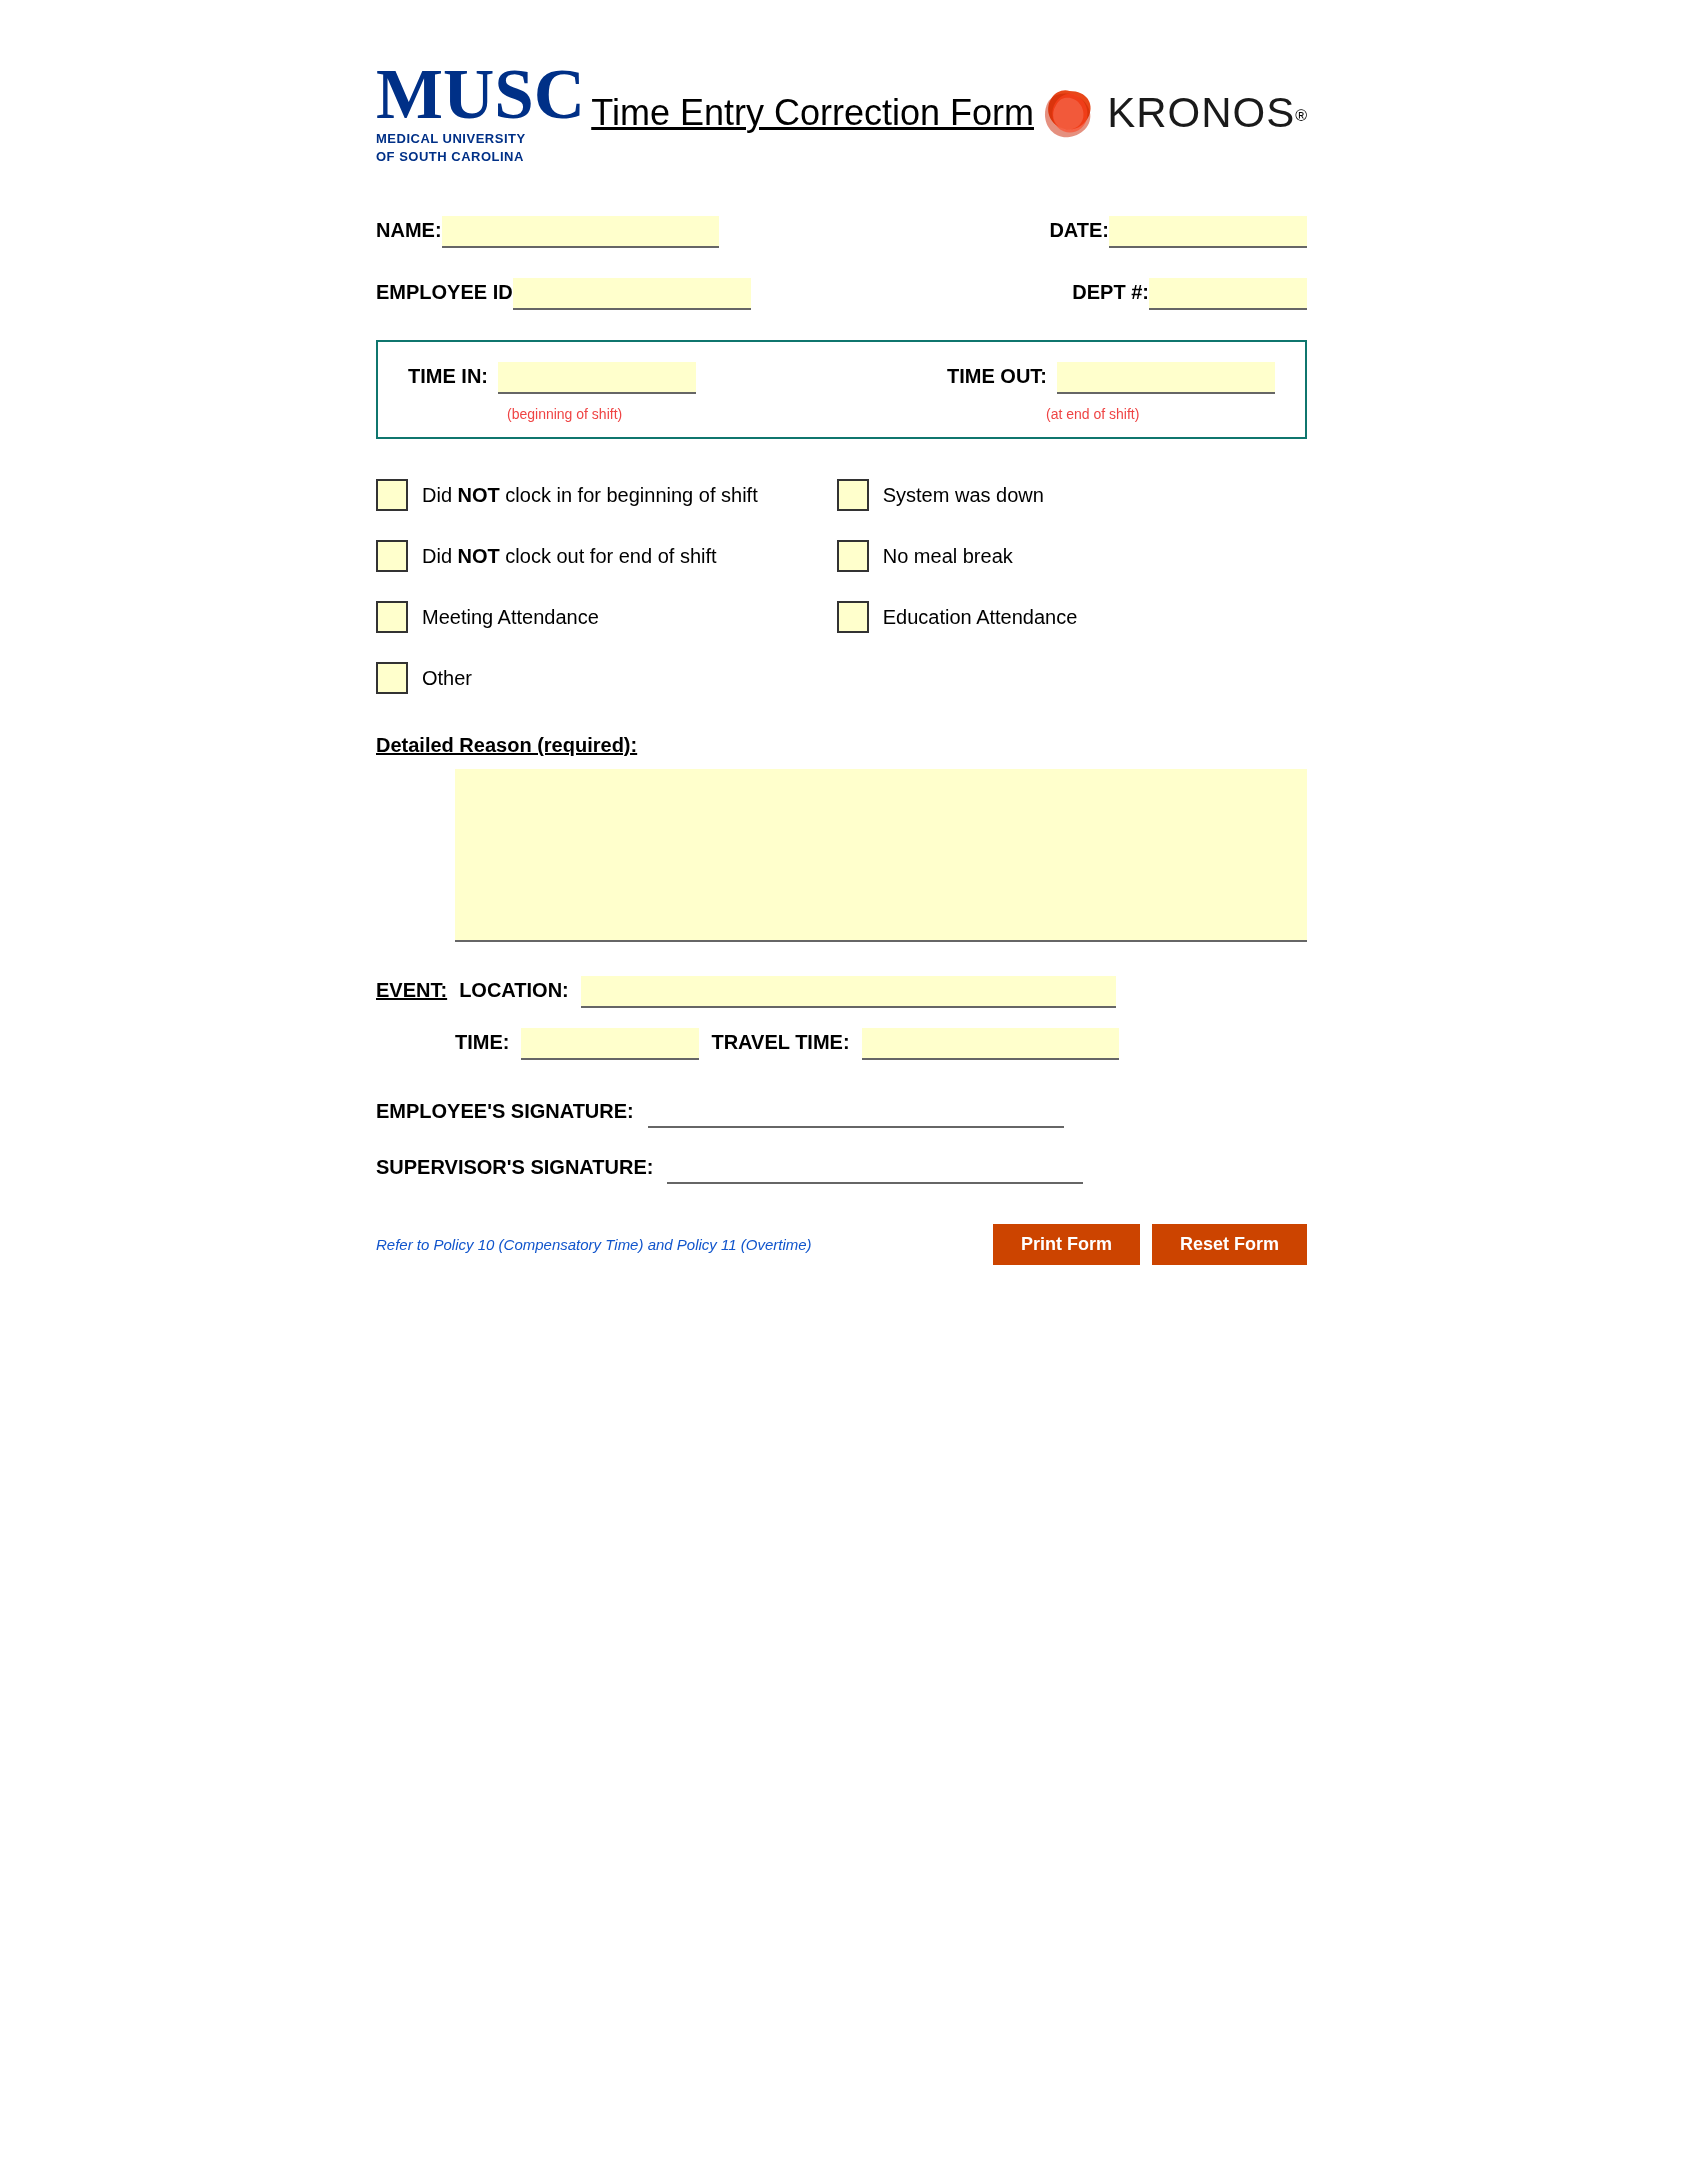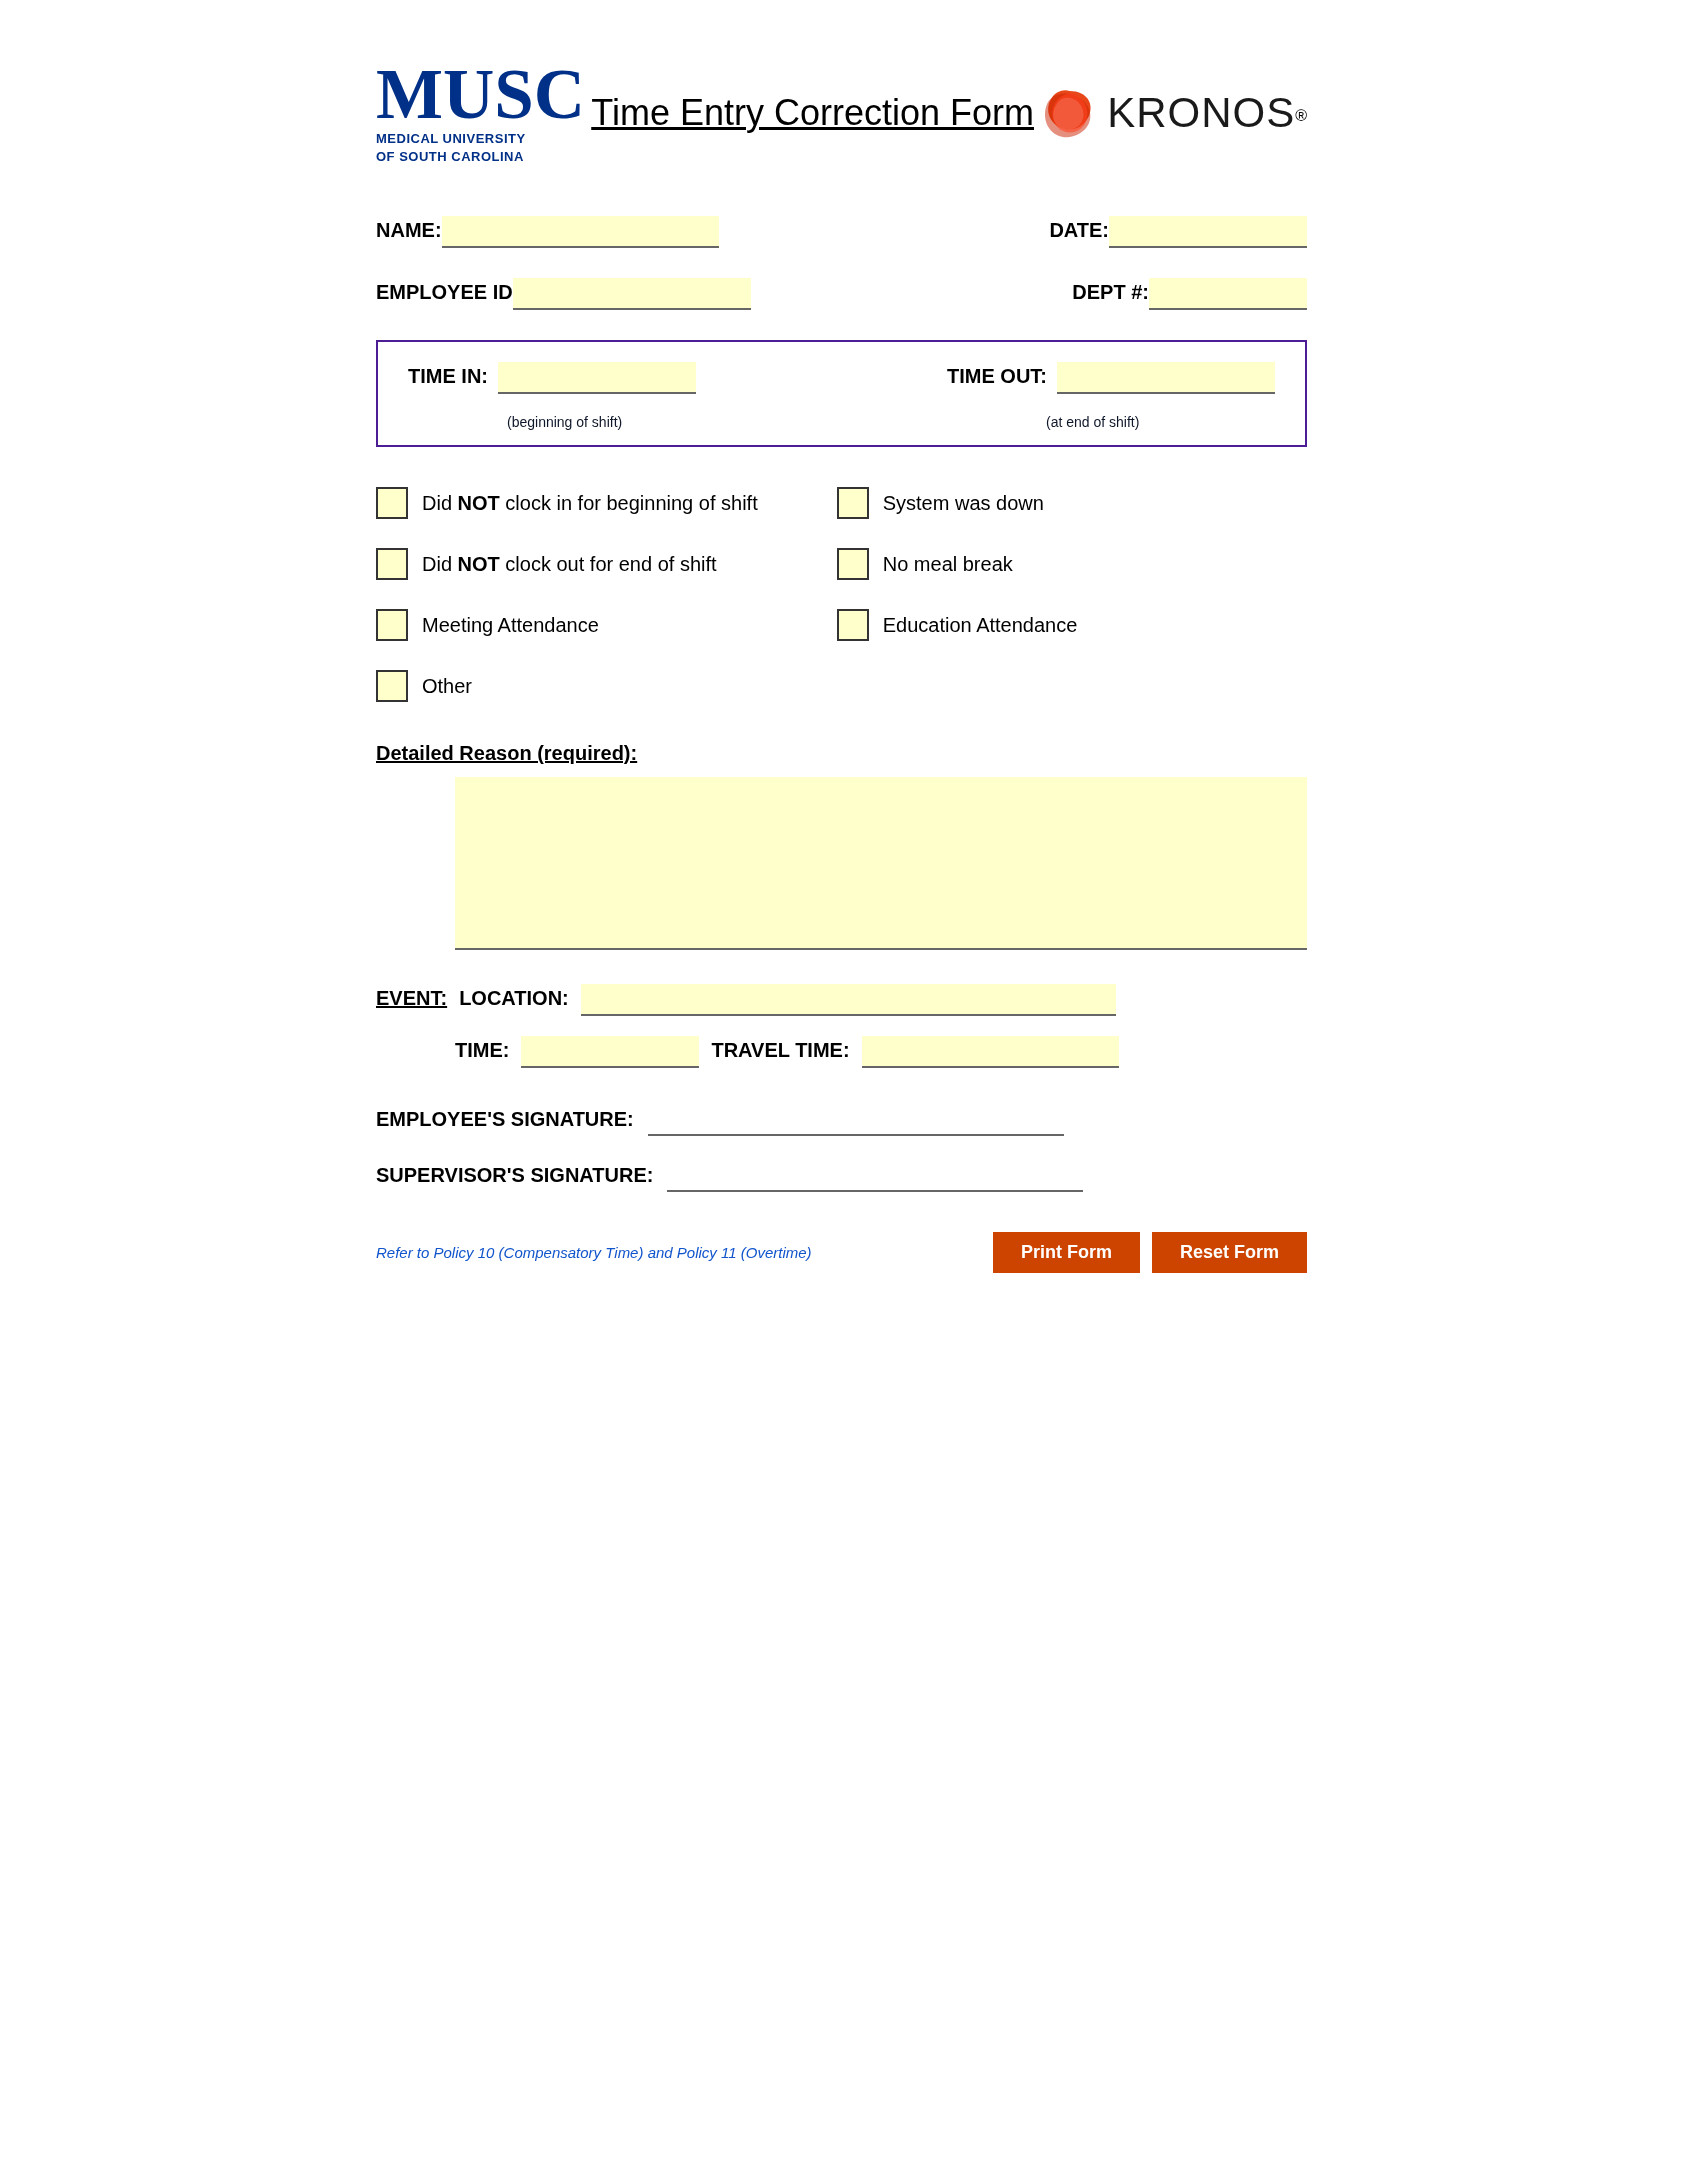--- a/index.html
+++ b/index.html
@@ -106,21 +106,21 @@
     .field-input-empid { width: 238px; }
     .field-input-dept { width: 158px; }
 
     .top-fields-left, .top-fields-right {
       display: flex;
       align-items: baseline;
     }
 
     
     .time-box {
-      border: 2px solid #4c1d95;
+      border: 2px solid #0f766e;
       padding: 20px 30px 15px 30px;
       margin-bottom: 40px;
       margin-top: 30px;
       display: flex;
       align-items: flex-start;
       justify-content: space-between;
     }
 
     .time-field-group {
       display: flex;
@@ -129,23 +129,23 @@
     }
 
     .time-field-row {
       display: flex;
       align-items: baseline;
       gap: 10px;
     }
 
     .time-subtitle {
       font-size: 14px;
-      color: #0f172a;
+      color: #ef4444;
       margin-left: 99px;
-      margin-top: 20px;
+      margin-top: 12px;
       text-align: right;
     }
 
     .field-input-time { width: 198px; }
     .field-input-timeout { width: 218px; }
 
     
     .checkboxes-section {
       display: flex;
       gap: 79px;

